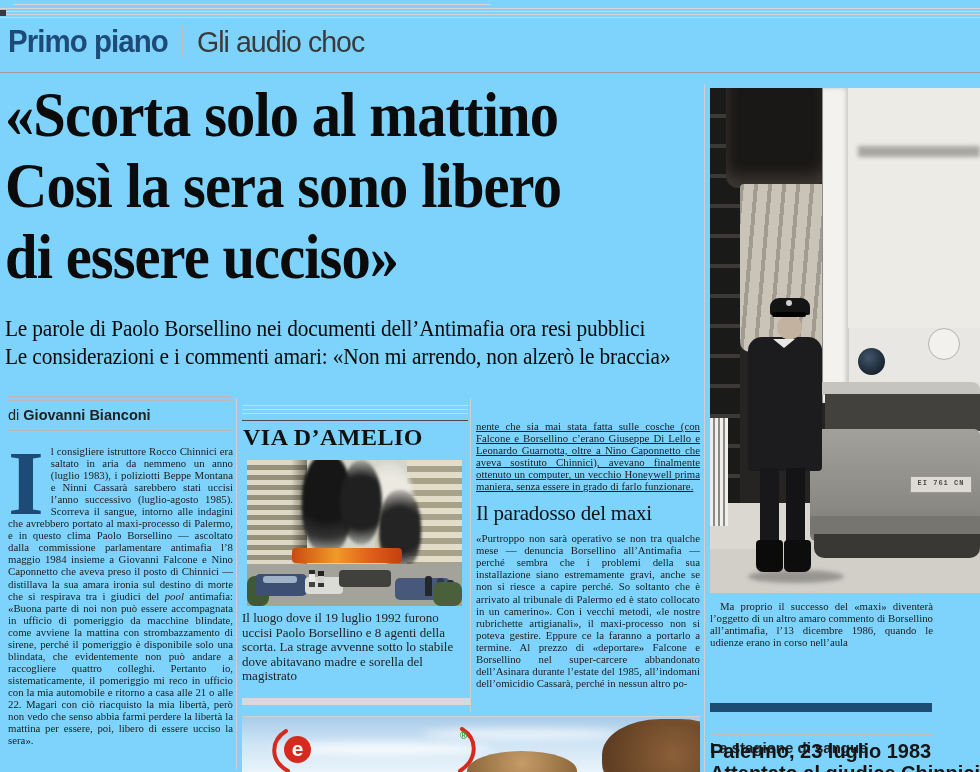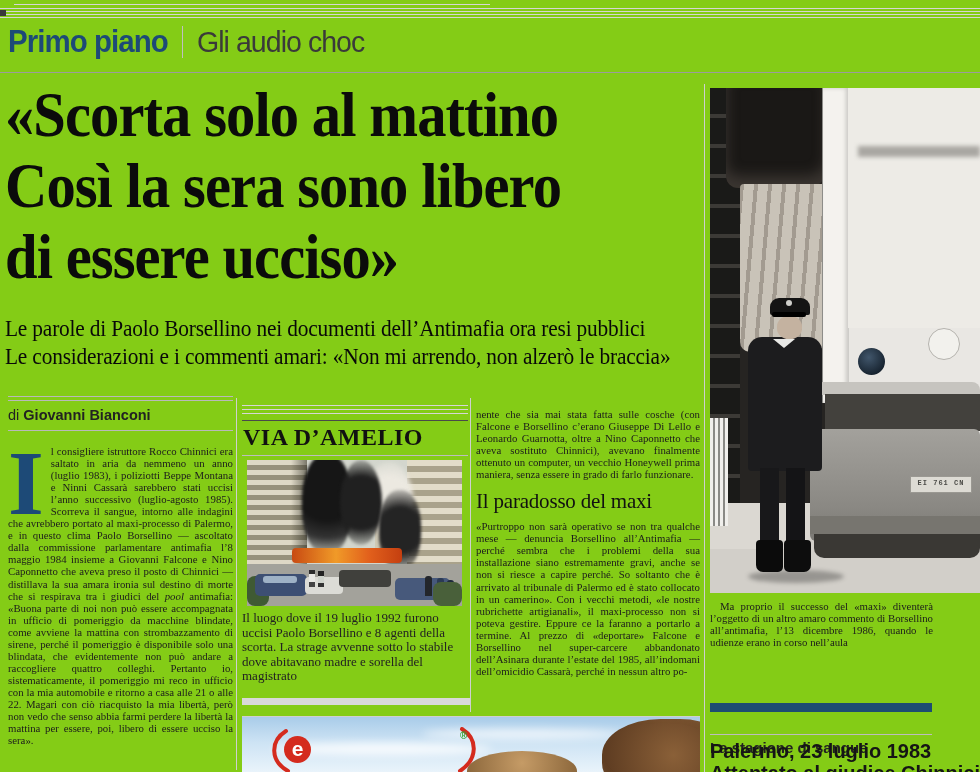--- a/index.html
+++ b/index.html
@@ -1,16 +1,16 @@
 <!DOCTYPE html>
 <html><head>
 <meta charset="utf-8">
 <style>
   html,body{margin:0;padding:0;background:#fff;}
-  .page{position:relative;width:980px;height:772px;background:#84cc16;overflow:hidden;
+  .page{position:relative;width:980px;height:772px;background:#7dd3fc;overflow:hidden;
         font-family:"Liberation Serif",serif;color:#1b1b1b;}
   .abs{position:absolute;}
   .hline{position:absolute;height:1px;background:#d6d6d6;}
 
   
   .kicker{position:absolute;top:24px;left:8px;display:flex;align-items:center;}
   .kicker-main{font-family:"Liberation Sans",sans-serif;font-weight:700;font-size:31px;
                color:#1d4a77;letter-spacing:-1px;transform:scaleX(.95);transform-origin:left;}
   .kicker-sep{width:1px;height:32px;background:#c0c0c0;margin:0 14px 0 6px;}
   .kicker-sub{font-family:"Liberation Sans",sans-serif;font-weight:400;font-size:30px;
@@ -219,21 +219,21 @@
       <div class="per3"></div>
       <div class="per4"></div>
       <div class="per5"></div>
       <div class="bushR"></div>
     </div>
     <div class="caption">Il luogo dove il 19 luglio 1992 furono uccisi Paolo Borsellino e 8 agenti della scorta. La strage avvenne sotto lo stabile dove abitavano madre e sorella del magistrato</div>
   </div>
   <div class="abs" style="left:242px;top:698px;width:228px;height:7px;background:#d9d9d9;"></div>
 
   <div class="abs" style="left:476px;top:400px;width:224px;">
-    <p class="body" style="margin-top:8px;">nente che sia mai stata fatta sulle cosche (con Falcone e Borsellino c’erano Giuseppe Di Lello e Leonardo Guarnotta, oltre a Nino Caponnetto che aveva sostituto Chinnici), avevano finalmente ottenuto un computer, un vecchio Honeywell prima maniera, senza essere in grado di farlo funzionare.</p>
+    <p class="body" style="margin-top:20px;text-decoration:underline;">nente che sia mai stata fatta sulle cosche (con Falcone e Borsellino c’erano Giuseppe Di Lello e Leonardo Guarnotta, oltre a Nino Caponnetto che aveva sostituto Chinnici), avevano finalmente ottenuto un computer, un vecchio Honeywell prima maniera, senza essere in grado di farlo funzionare.</p>
     <h3 class="h3">Il paradosso del maxi</h3>
     <p class="body">«Purtroppo non sarà operativo se non tra qualche mese — denuncia Borsellino all’Antimafia — perché sembra che i problemi della sua installazione siano estremamente gravi, anche se non si riesce a capire perché. So soltanto che è arrivato al tribunale di Palermo ed è stato collocato in un camerino». Con i vecchi metodi, «le nostre rubrichette artigianali», il maxi-processo non si poteva gestire. Eppure ce la faranno a portarlo a termine. Al prezzo di «deportare» Falcone e Borsellino nel super-carcere abbandonato dell’Asinara durante l’estate del 1985, all’indomani dell’omicidio Cassarà, perché in nessun altro po-</p>
   </div>
 
   <div class="pphoto">
     <div class="pr-darkwall"></div>
     <div class="pr-grid"></div>
     <div class="pr-drape"></div>
     <div class="pr-cloth"></div>
     <div class="pr-pole"></div>

